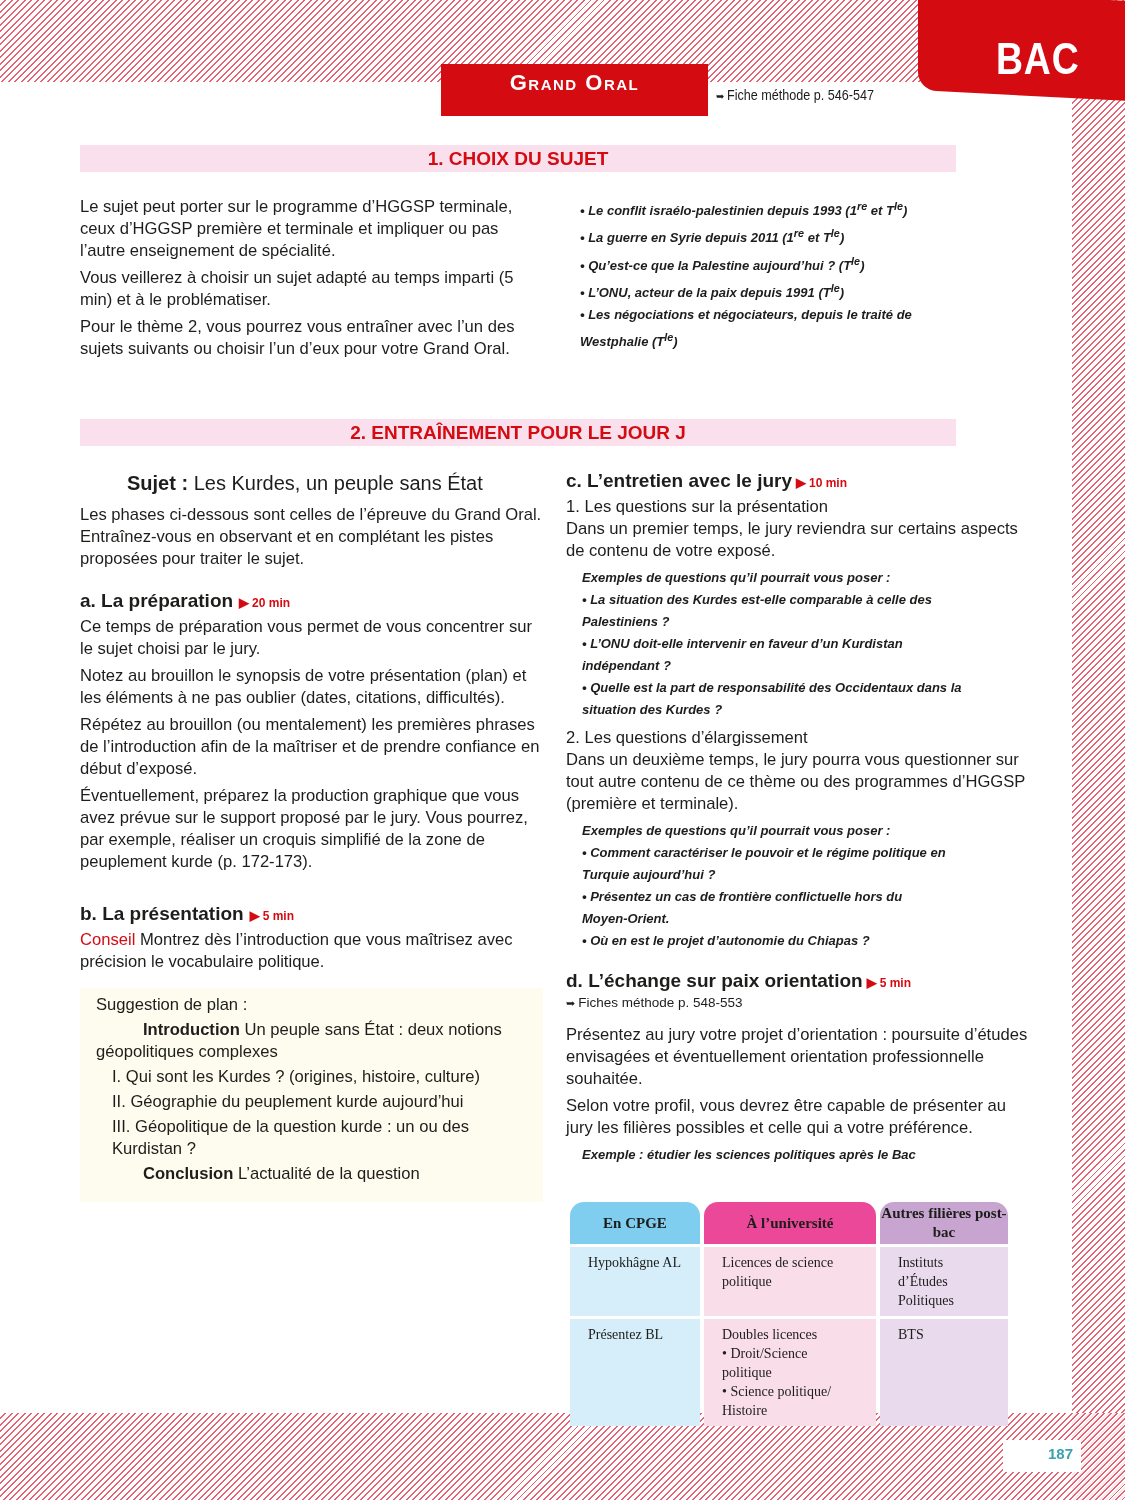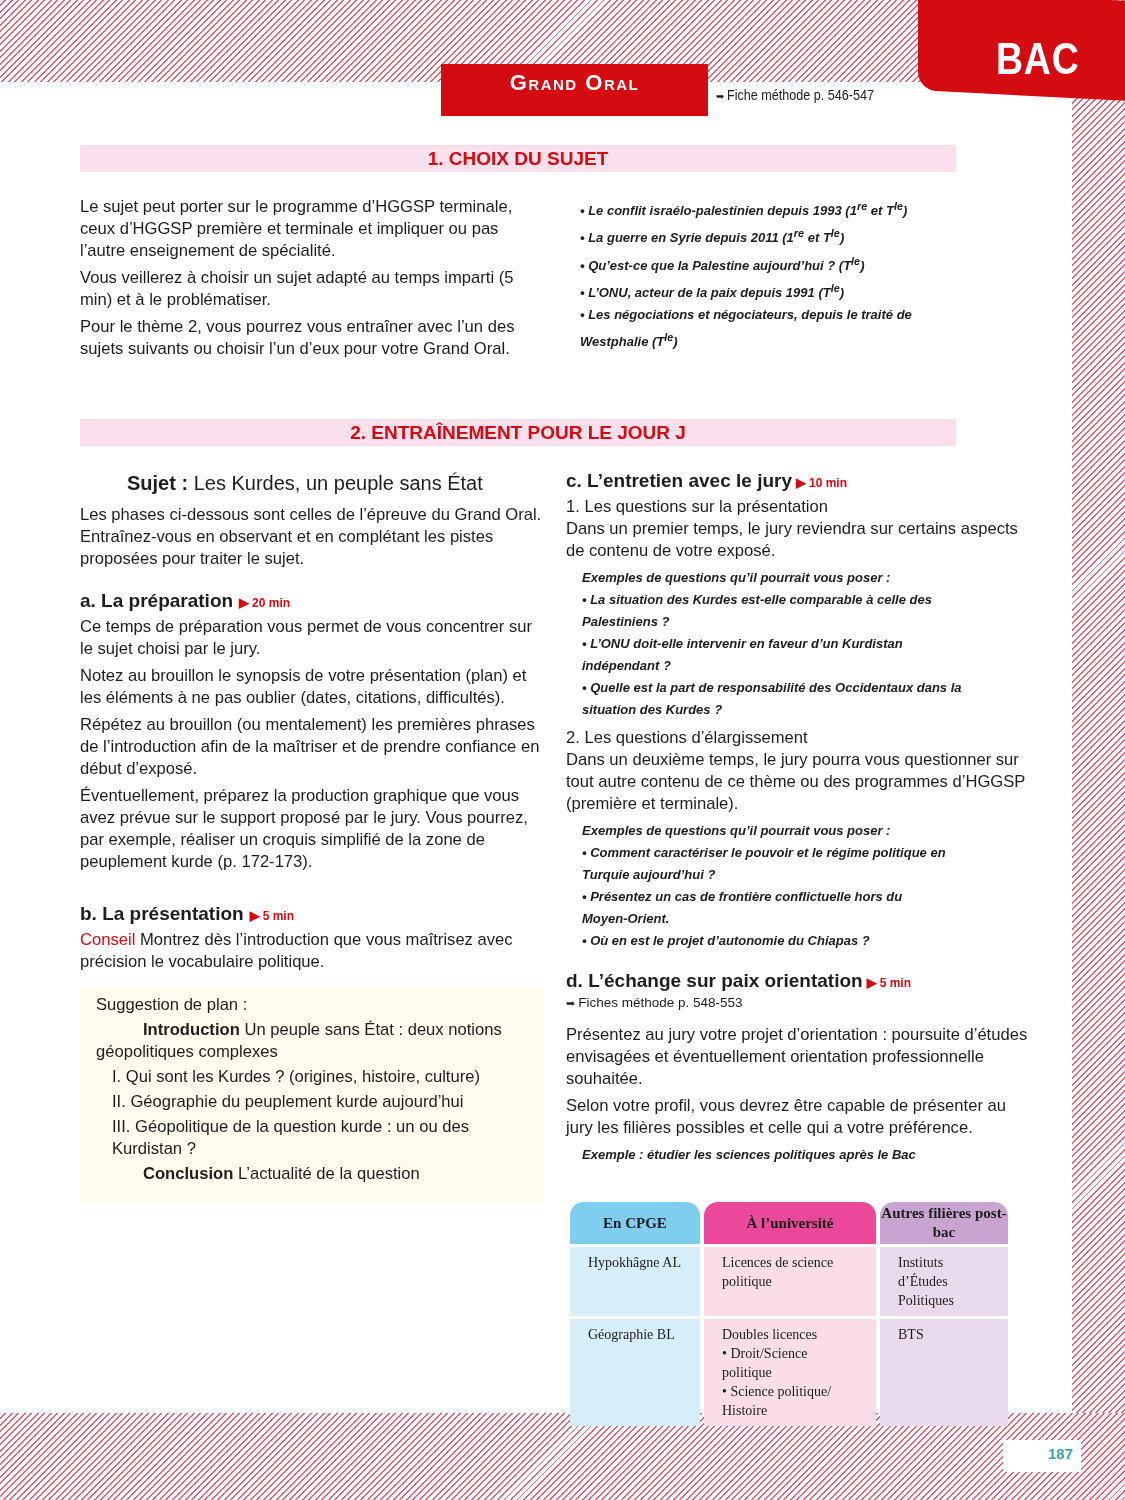--- a/index.html
+++ b/index.html
@@ -174,21 +174,21 @@
       <th class="c3h">Autres filières post-bac</th>
     </tr>
   </thead>
   <tbody>
     <tr style="height:46px;">
       <td class="c1">Hypokhâgne AL</td>
       <td class="c2">Licences de science politique</td>
       <td class="c3">Instituts d’Études Politiques</td>
     </tr>
     <tr>
-      <td class="c1">Géographie BL</td>
+      <td class="c1">Présentez BL</td>
       <td class="c2" style="white-space:pre-line;">Doubles licences
 • Droit/Science politique
 • Science politique/ Histoire</td>
       <td class="c3">BTS</td>
     </tr>
   </tbody>
 </table>
 
 <div class="page-num-box">
   <span class="page-num">187</span>

